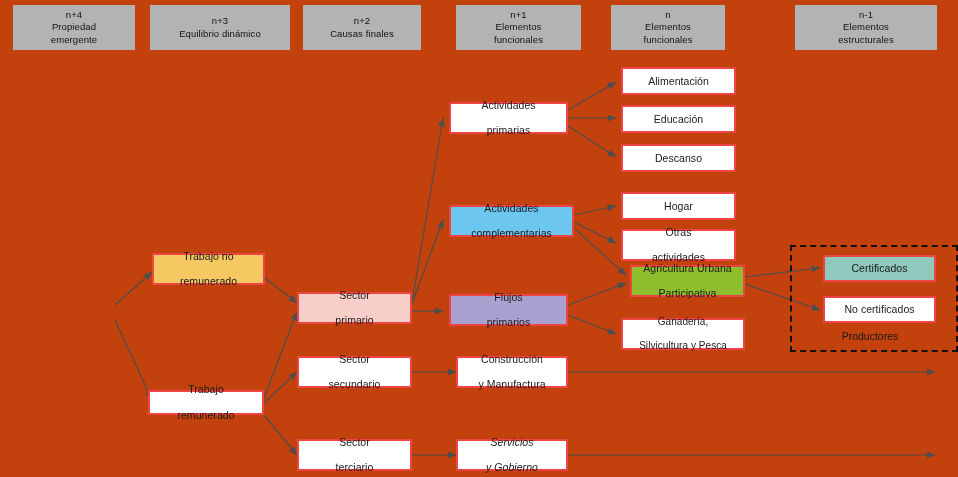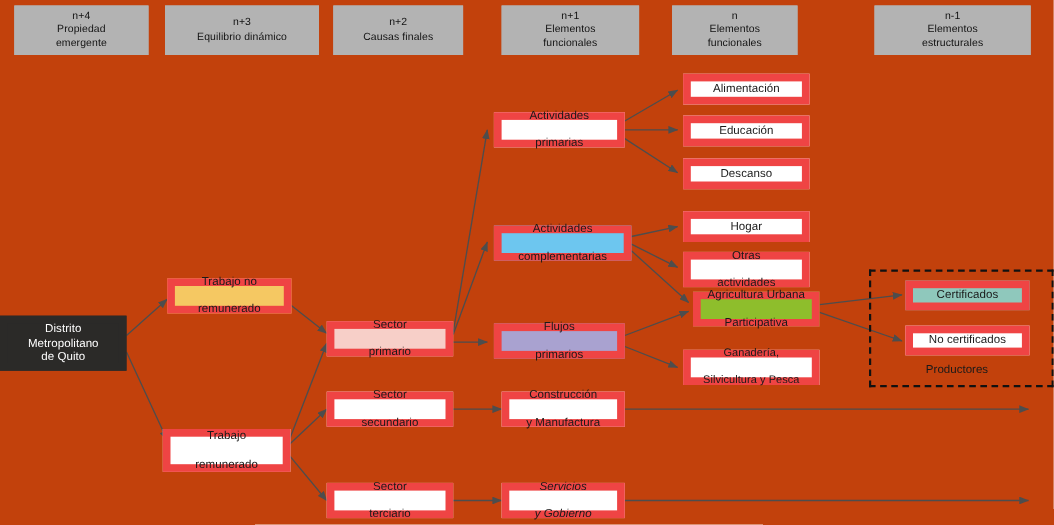--- a/index.html
+++ b/index.html
@@ -2,21 +2,21 @@
 <html><head>
 <meta charset="utf-8">
 <style>
   html,body{margin:0;padding:0;background:#ffffff;}
   body{font-family:"Liberation Sans", sans-serif;}
   #canvas{position:relative;width:958px;height:477px;background:#c2410c;overflow:hidden;}
   svg#wires{position:absolute;left:0;top:0;width:958px;height:477px;pointer-events:none;}
   .hdr{position:absolute;background:#b3b3b3;border:1px solid #b3b3b3;
        display:flex;flex-direction:column;align-items:center;justify-content:center;
        font-size:9.5px;color:#111;line-height:1.28;text-align:center;letter-spacing:.1px;}
-  .node{position:absolute;box-sizing:border-box;border:7px solid #ef4444;background:#fff;
+  .node{position:absolute;box-sizing:border-box;border:2px solid #ef4444;background:#fff;
         display:flex;align-items:center;justify-content:center;text-align:center;
         font-size:10.5px;color:#1a1a1a;line-height:1.22;letter-spacing:.05px;}
   .node span{display:block;padding:0 3px;}
   .dashgroup{position:absolute;box-sizing:border-box;border:2px dashed #111;background:transparent;}
   .dashlabel{position:absolute;font-size:10.5px;color:#1a1a1a;text-align:center;}
 </style>
 </head>
 <body>
 
 <div id="canvas">
@@ -89,32 +89,27 @@
       <path d="M411,455 L456,455"></path>
 
       <path d="M568,372 L935,372"></path>
       <path d="M568,455 L935,455"></path>
     </g>
   </svg>
 
   <div class="dashgroup" style="left:790px;top:245px;width:168px;height:107px;"></div>
   <div class="dashlabel" style="left:790px;top:330px;width:160px;">Productores</div>
 
-  <div class="node" style="left:0px;top:287px;width:115px;height:50px;background:#2b2a28;border-color:#2b2a28;color:#ffffff;">
-    <span><b style="font-weight:400">Distrito</b><br>
-      <b style="font-weight:400">Metropolitano</b><br>
-      <b style="font-weight:400">de Quito</b></span>
-  </div>
 
   <div class="node" style="left:152px;top:253px;width:113px;height:32px;background:#f5c862;">
     <span><span>Trabajo no</span><br>
       <span>remunerado</span></span>
   </div>
 
-  <div class="node" style="left:148px;top:390px;width:116px;height:39px;background:#ffffff;">
+  <div class="node" style="left:148px;top:390px;width:116px;height:25px;background:#ffffff;">
     <span><span>Trabajo</span><br>
       <span>remunerado</span></span>
   </div>
 
   <div class="node" style="left:297px;top:292px;width:115px;height:32px;background:#f7cfc8;">
     <span><span>Sector</span><br>
       <span>primario</span></span>
   </div>
 
   <div class="node" style="left:297px;top:356px;width:115px;height:32px;background:#ffffff;">

